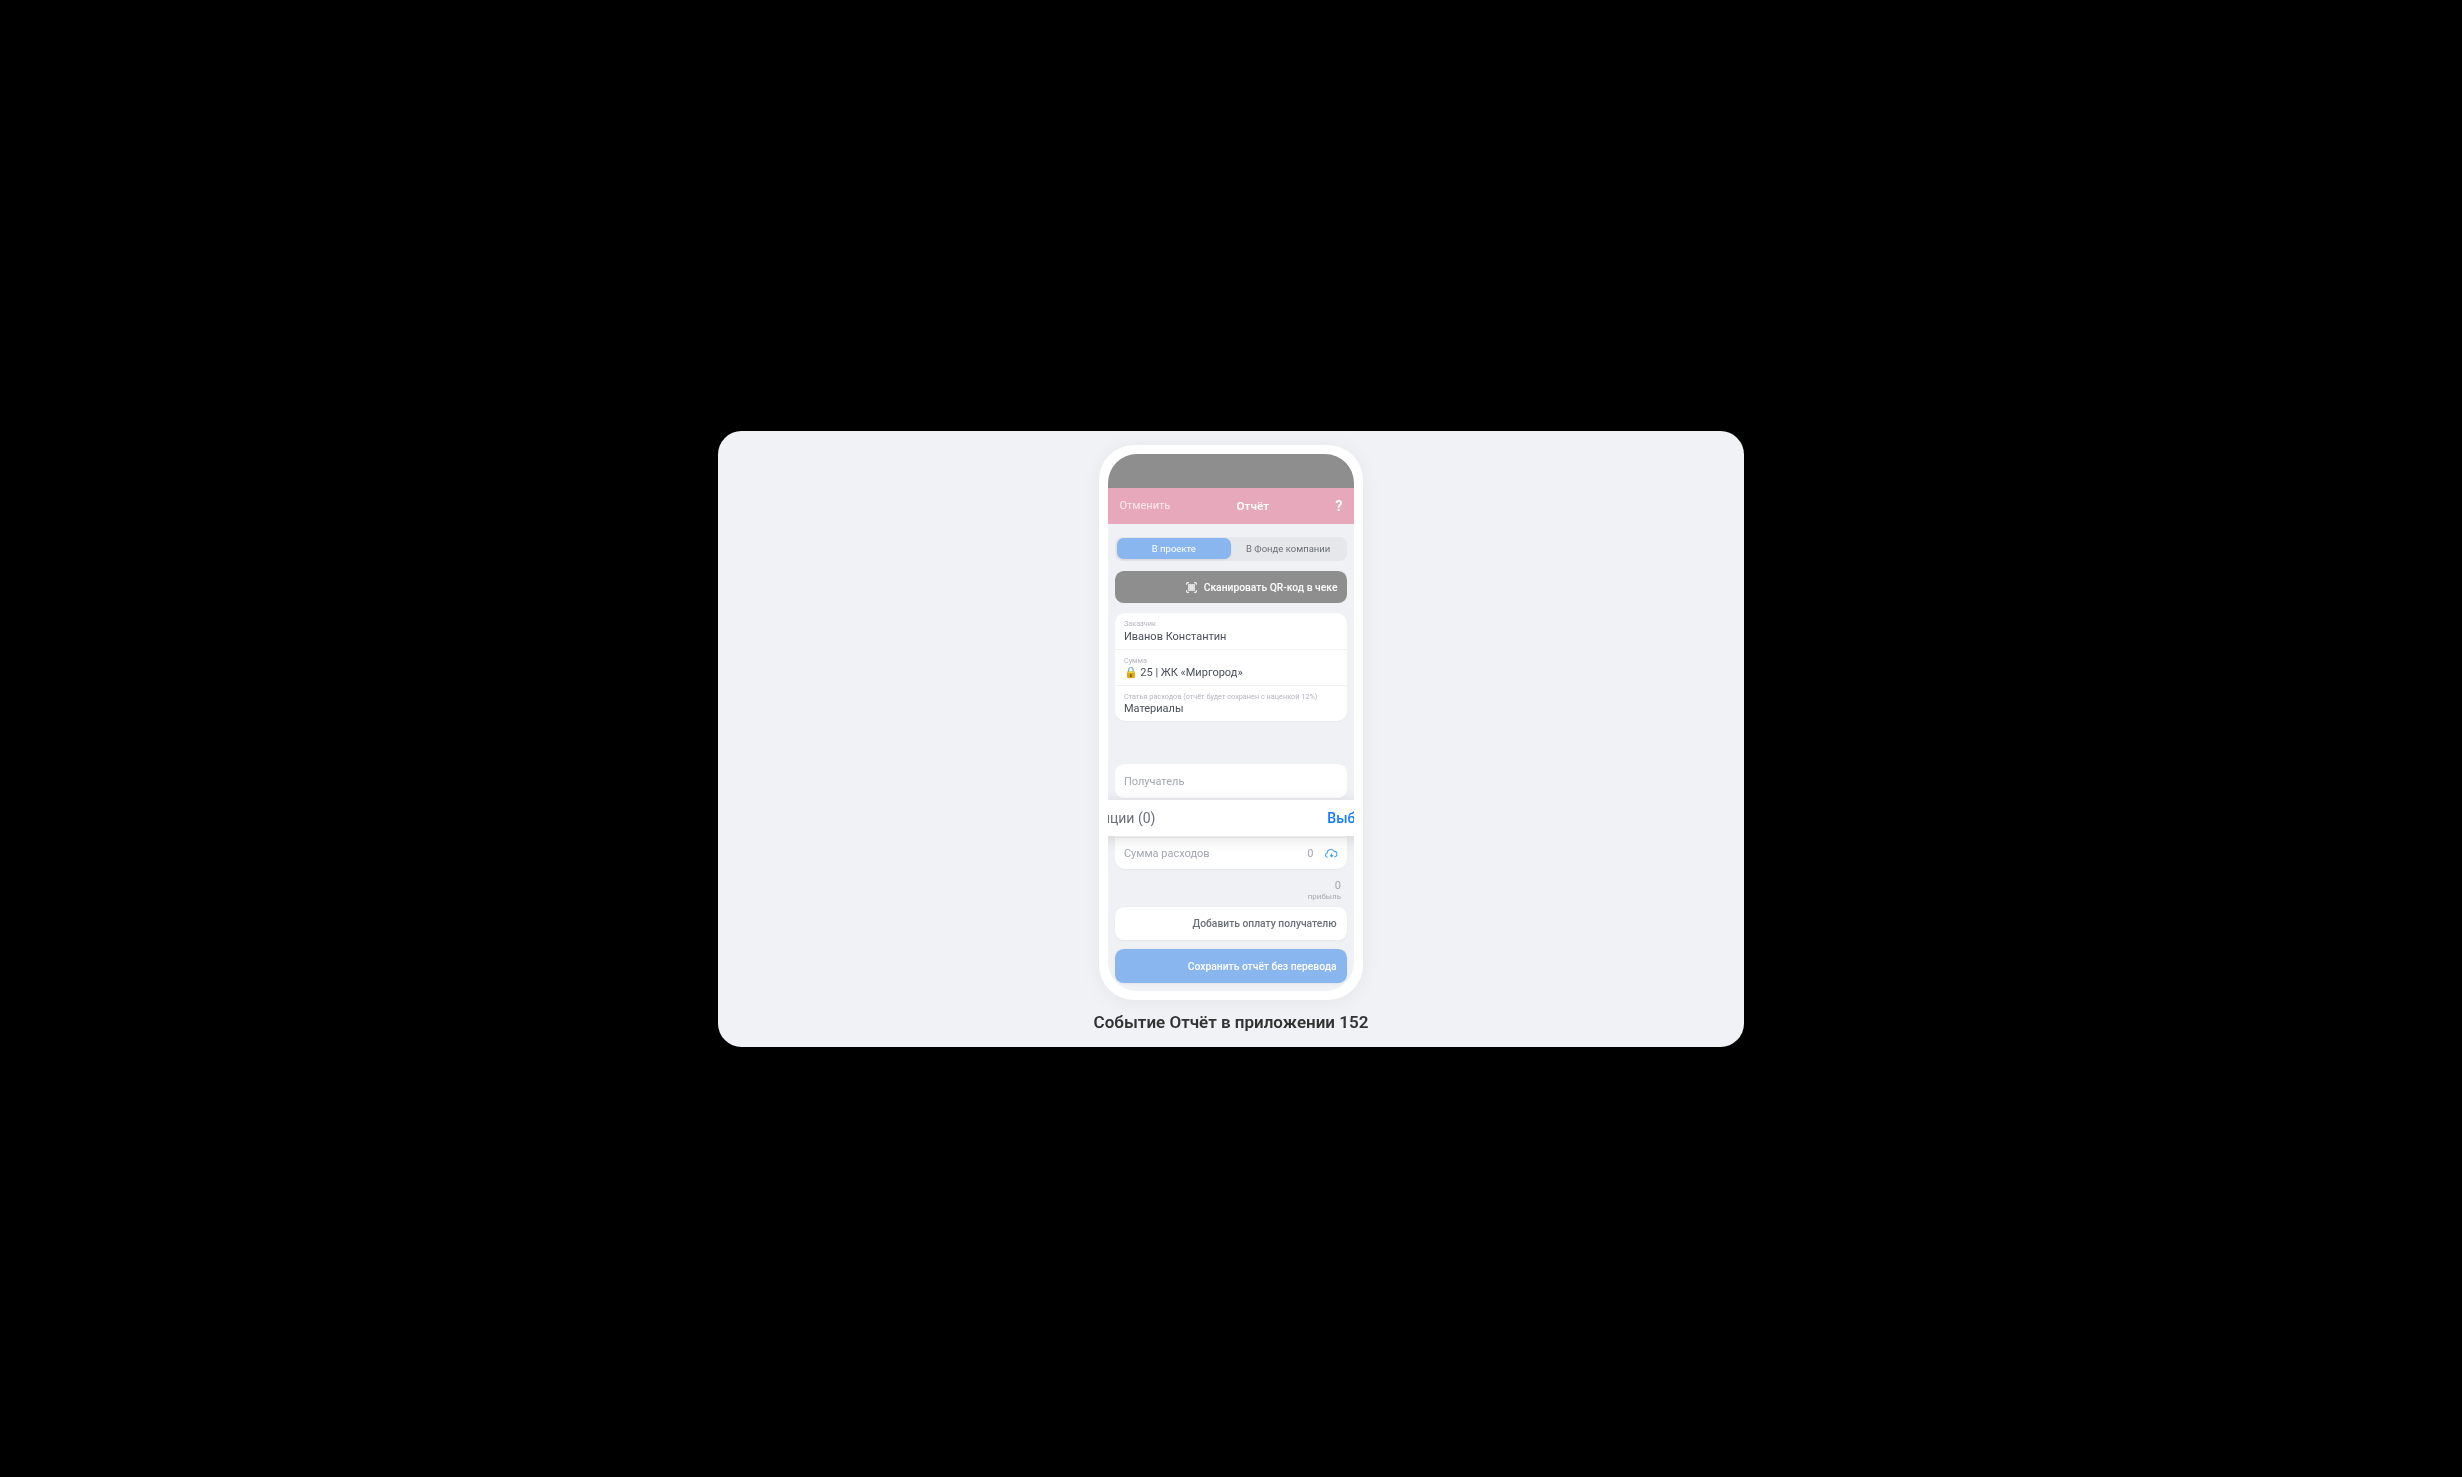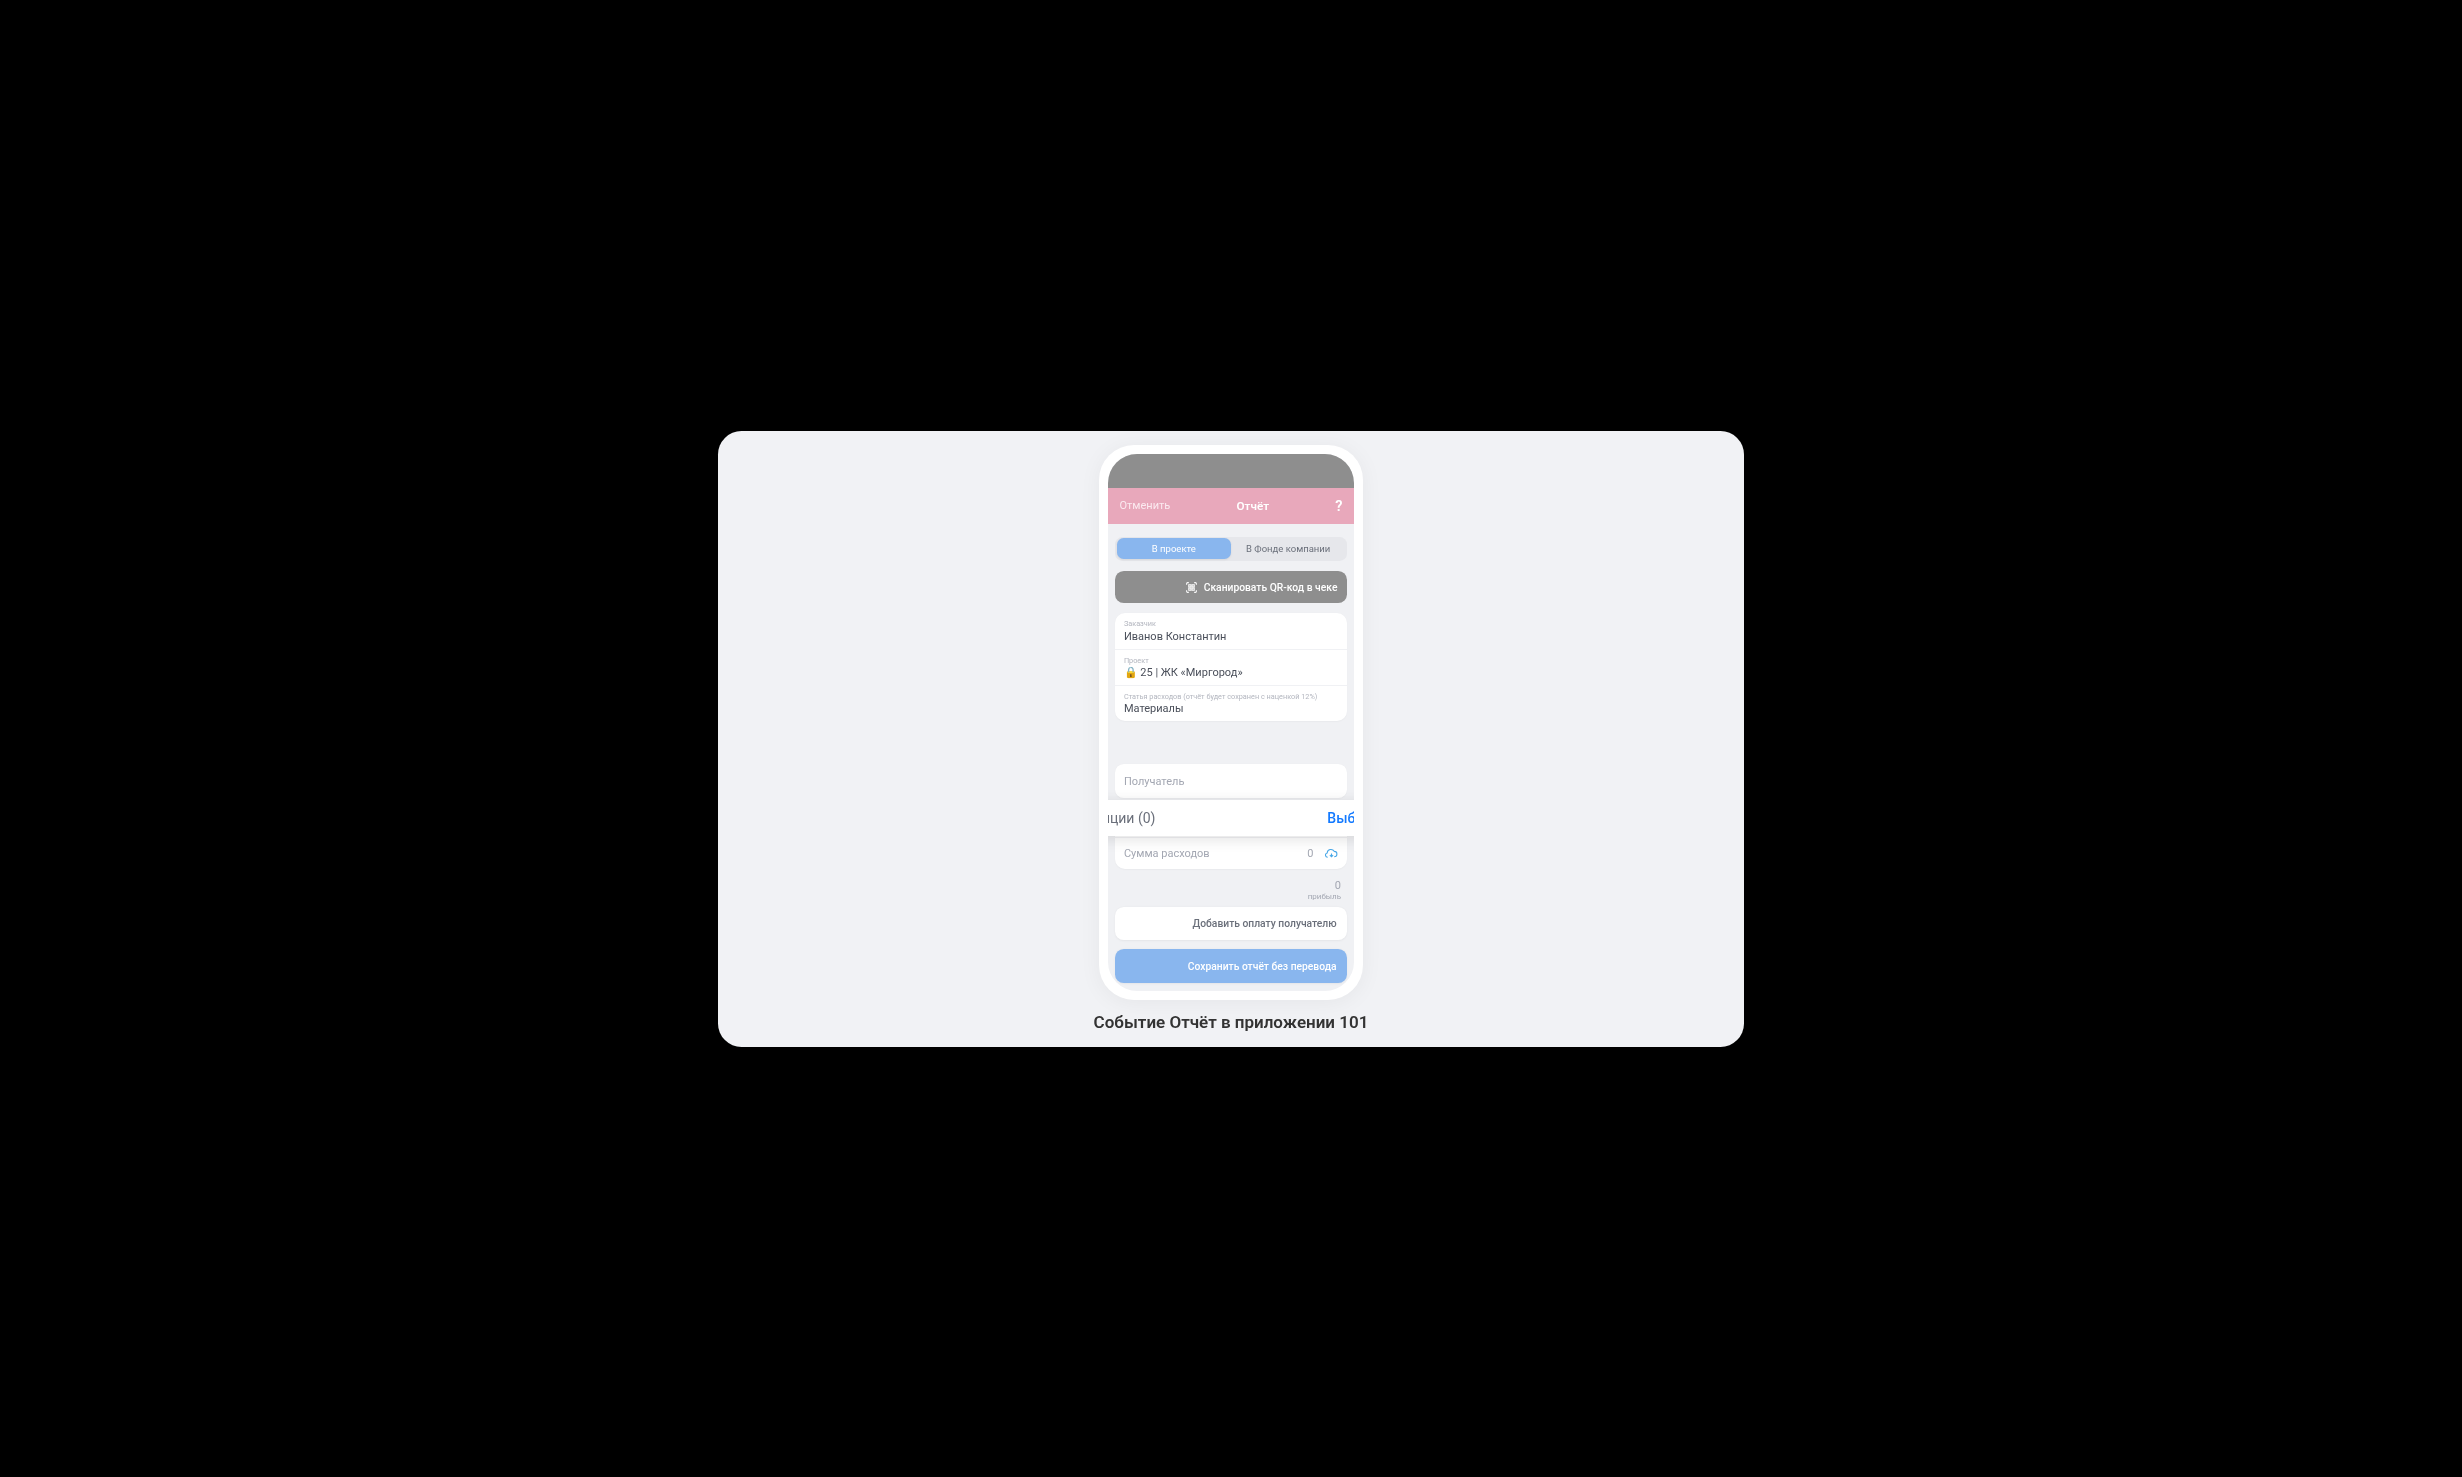--- a/index.html
+++ b/index.html
@@ -273,21 +273,21 @@
           </svg>
           <span>Сканировать QR-код в чеке</span>
         </div>
 
         <div class="card">
           <div class="field">
             <div class="field-label">Заказчик</div>
             <div class="field-value">Иванов Константин</div>
           </div>
           <div class="field">
-            <div class="field-label">Проект</div>
+            <div class="field-label">Сумма</div>
             <div class="field-value">🔒 25 | ЖК «Миргород»</div>
           </div>
           <div class="field">
             <div class="field-label">Статья расходов (отчёт будет сохранен с наценкой 12%)</div>
             <div class="field-value">Материалы</div>
           </div>
         </div>
 
         <div class="single-field-card">
           <div class="placeholder-text">Получатель</div>
@@ -329,16 +329,16 @@
         <div class="positions-popup">
           <span class="positions-label">Позиции (0)</span>
           <span class="positions-select">Выбрать</span>
         </div>
 
       </div>
 
     </div>
   </div>
 
-  <div class="caption">Событие Отчёт в приложении 101</div>
+  <div class="caption">Событие Отчёт в приложении 152</div>
 
 </div>
 
 
 </body></html>

